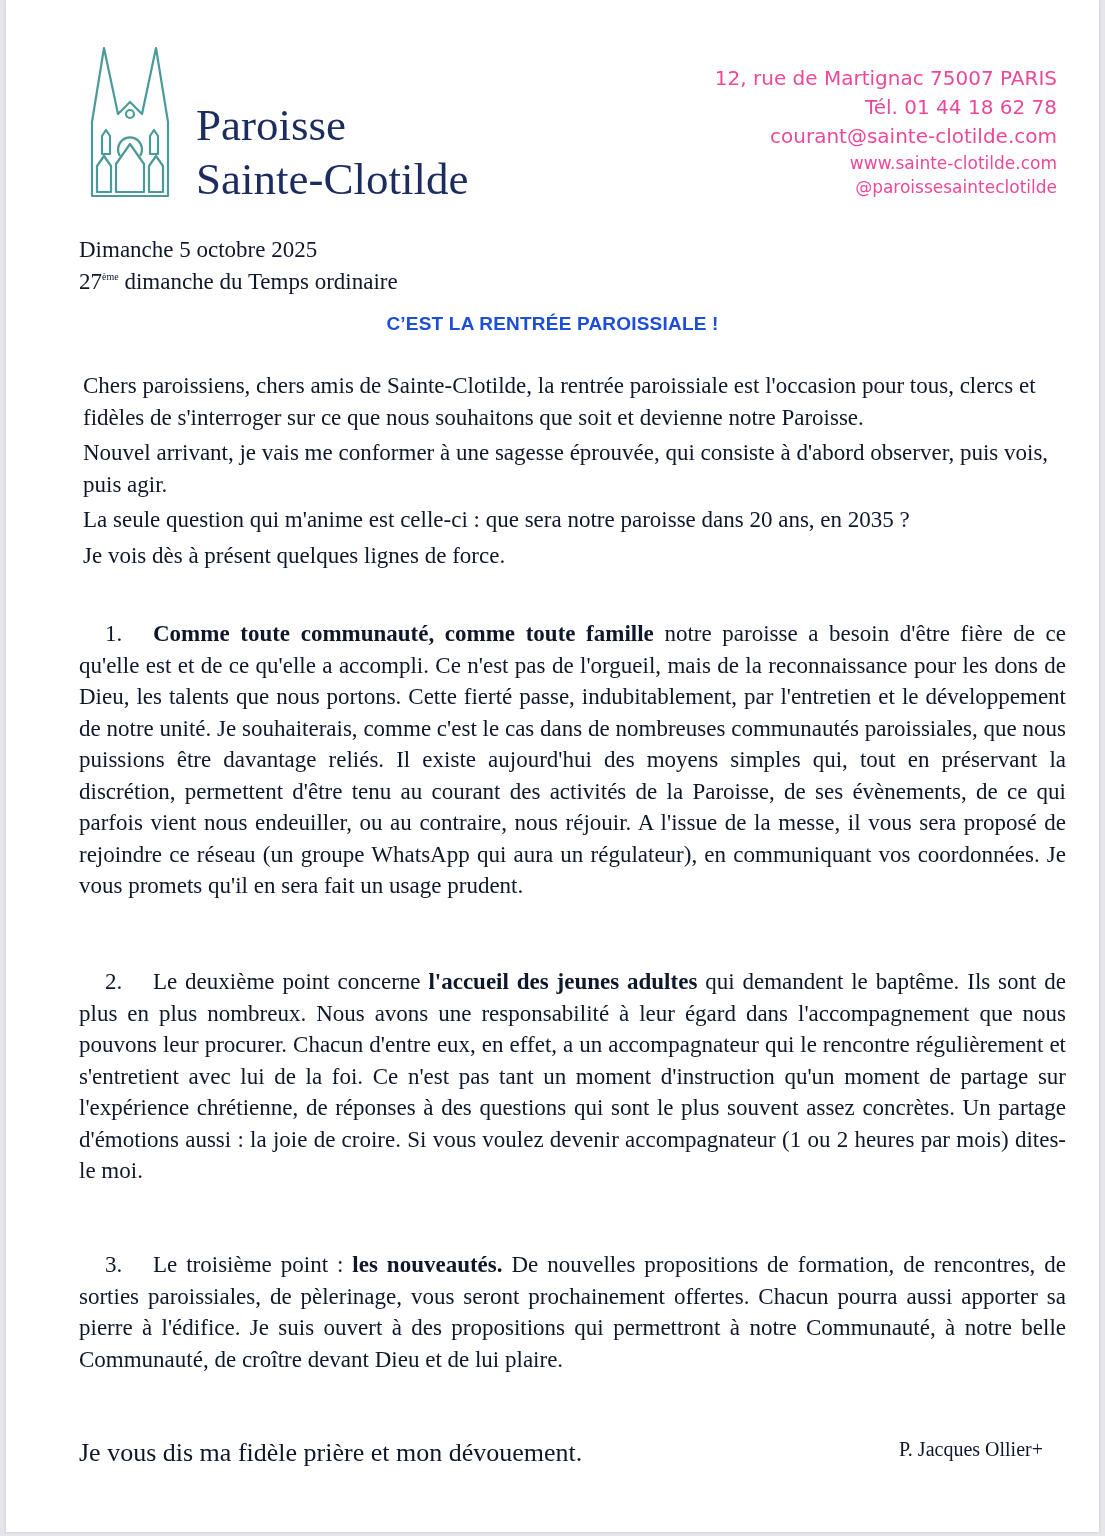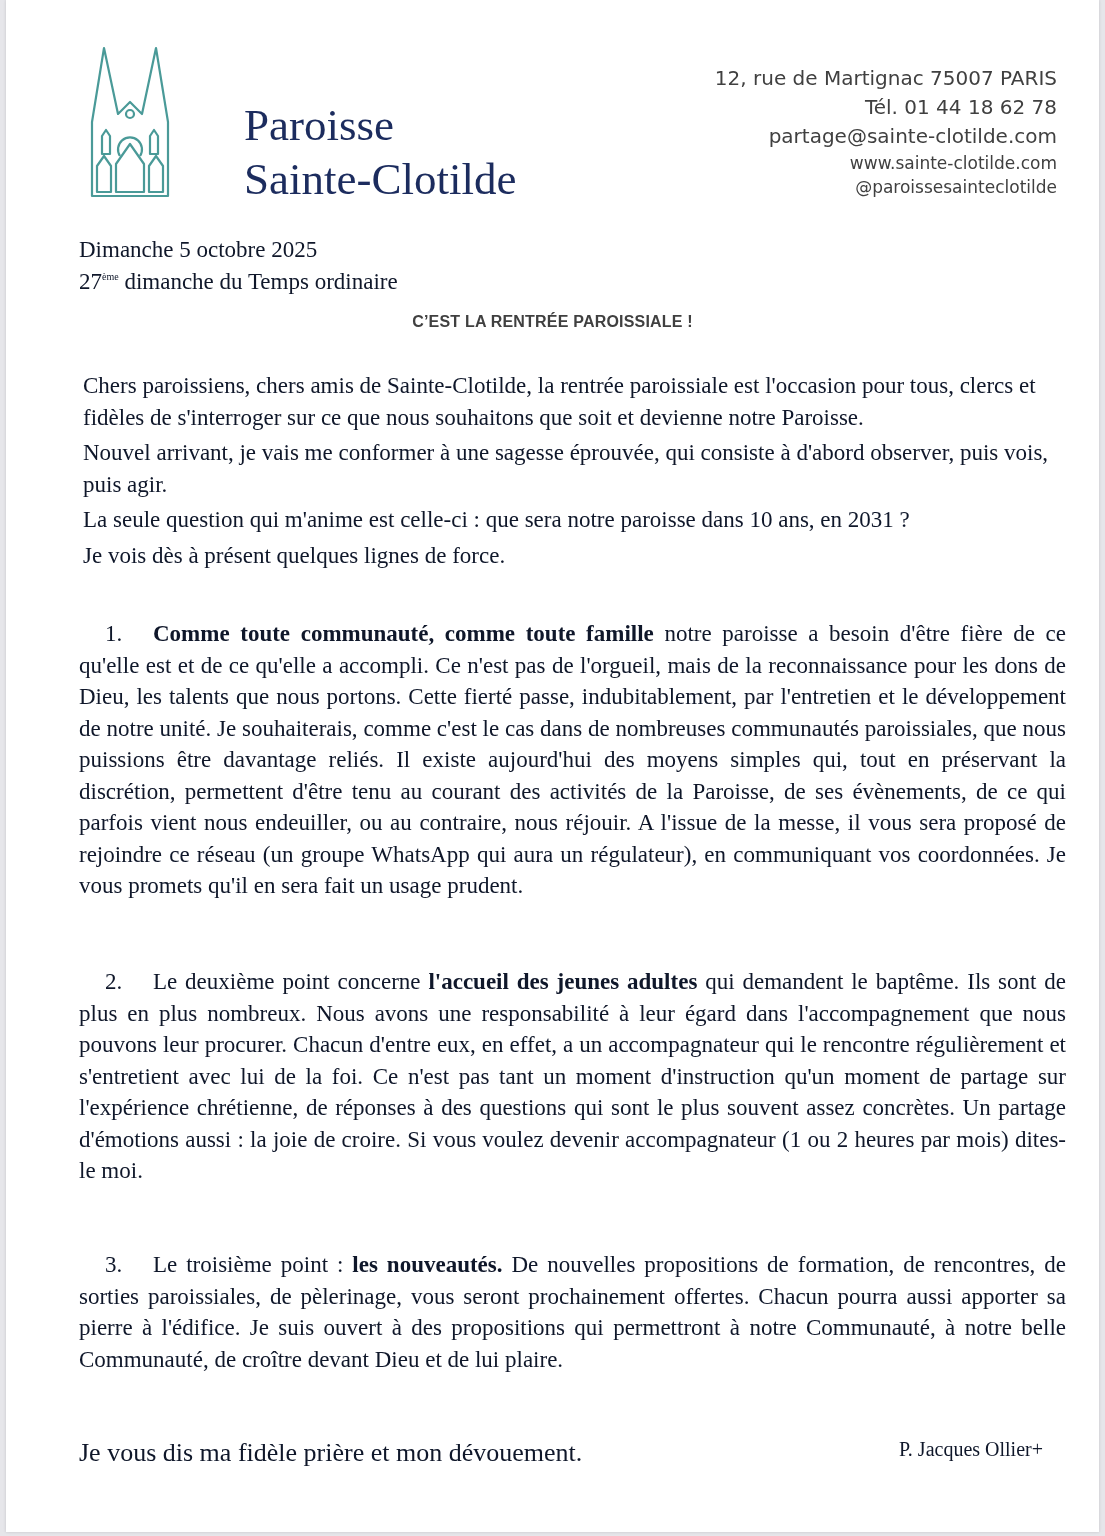--- a/index.html
+++ b/index.html
@@ -11,35 +11,34 @@
   .page {
     position: absolute; left: 6px; top: 0; right: 6px; bottom: 4px;
     background: #ffffff;
     box-shadow: 0 0 3px rgba(0,0,0,0.15);
   }
   .logo-icon { position: absolute; left: 84px; top: 44px; width: 80px; height: 154px; }
   .brand {
     position: absolute; left: 190px; top: 98px;
     font-family: "Liberation Serif", serif; font-size: 45px; line-height: 54px;
     color: #1c2c5e;
-    margin-left: 48px;
   }
   .contact {
     position: absolute; right: 42px; top: 64px; text-align: right;
-    font-family: "DejaVu Sans", sans-serif; color: #404040;
+    font-family: "DejaVu Sans", sans-serif; color: #ec4899;
   }
   .contact .l1 { font-size: 20px; line-height: 29px; }
   .contact .l2 { font-size: 17px; line-height: 24px; }
   .serif { font-family: Liberation Serif, serif; color: #0f172a; }
   .dateline { position: absolute; left: 73px; top: 234px; font-size: 23px; line-height: 32px; }
   .dateline sup { font-size: 10px; vertical-align: 9px; line-height: 0; }
   .headline {
     position: absolute; left: 0; right: 0; top: 313px; text-align: center;
-    font-family: "Liberation Sans", sans-serif; font-weight: bold; font-size: 16px;
-    color: #404040; letter-spacing: 0.2px;
+    font-family: "Liberation Sans", sans-serif; font-weight: bold; font-size: 19px;
+    color: #1d4ed8; letter-spacing: 0.2px;
   }
   .body-text {
     position: absolute; left: 73px; width: 987px;
     font-size: 23px; line-height: 31.5px;
   }
   .intro { top: 366px; }
   .intro p { margin: 4px; }
   .point { text-align: justify; text-align-last: left; }
   .p1 { top: 618px; }
   .p2 { top: 966px; }
@@ -65,36 +64,36 @@
   </svg>
 
   <div class="brand">
     <div>Paroisse</div>
     <div>Sainte-Clotilde</div>
   </div>
 
   <div class="contact">
     <div class="l1">12, rue de Martignac 75007 PARIS</div>
     <div class="l1">Tél. 01 44 18 62 78</div>
-    <div class="l1">partage@sainte-clotilde.com</div>
+    <div class="l1">courant@sainte-clotilde.com</div>
     <div class="l2">www.sainte-clotilde.com</div>
     <div class="l2">@paroissesainteclotilde</div>
   </div>
 
   <div class="dateline serif">
     <div>Dimanche 5 octobre 2025</div>
     <div><span>27</span><sup>ème</sup><span> dimanche du Temps ordinaire</span></div>
   </div>
 
   <div class="headline">C’EST LA RENTRÉE PAROISSIALE !</div>
 
   <div class="body-text serif intro">
     <p>Chers paroissiens, chers amis de Sainte-Clotilde, la rentrée paroissiale est l'occasion pour tous, clercs et fidèles de s'interroger sur ce que nous souhaitons que soit et devienne notre Paroisse.</p>
     <p>Nouvel arrivant, je vais me conformer à une sagesse éprouvée, qui consiste à d'abord observer, puis vois, puis agir.</p>
-    <p>La seule question qui m'anime est celle-ci : que sera notre paroisse dans 10 ans, en 2031 ?</p>
+    <p>La seule question qui m'anime est celle-ci : que sera notre paroisse dans 20 ans, en 2035 ?</p>
     <p>Je vois dès à présent quelques lignes de force.</p>
   </div>
 
   <div class="body-text serif point p1"><span class="num">1.</span><span></span><b>Comme toute communauté, comme toute famille</b><span> notre paroisse a besoin d'être fière de ce qu'elle est et de ce qu'elle a accompli. Ce n'est pas de l'orgueil, mais de la reconnaissance pour les dons de Dieu, les talents que nous portons. Cette fierté passe, indubitablement, par l'entretien et le développement de notre unité. Je souhaiterais, comme c'est le cas dans de nombreuses communautés paroissiales, que nous puissions être davantage reliés. Il existe aujourd'hui des moyens simples qui, tout en préservant la discrétion, permettent d'être tenu au courant des activités de la Paroisse, de ses évènements, de ce qui parfois vient nous endeuiller, ou au contraire, nous réjouir. A l'issue de la messe, il vous sera proposé de rejoindre ce réseau (un groupe WhatsApp qui aura un régulateur), en communiquant vos coordonnées. Je vous promets qu'il en sera fait un usage prudent.</span></div>
 
   <div class="body-text serif point p2"><span class="num">2.</span><span>Le deuxième point concerne </span><b>l'accueil des jeunes adultes</b><span> qui demandent le baptême. Ils sont de plus en plus nombreux. Nous avons une responsabilité à leur égard dans l'accompagnement que nous pouvons leur procurer. Chacun d'entre eux, en effet, a un accompagnateur qui le rencontre régulièrement et s'entretient avec lui de la foi. Ce n'est pas tant un moment d'instruction qu'un moment de partage sur l'expérience chrétienne, de réponses à des questions qui sont le plus souvent assez concrètes. Un partage d'émotions aussi : la joie de croire. Si vous voulez devenir accompagnateur (1 ou 2 heures par mois) dites-le moi.</span></div>
 
   <div class="body-text serif point p3"><span class="num">3.</span><span>Le troisième point : </span><b>les nouveautés.</b><span> De nouvelles propositions de formation, de rencontres, de sorties paroissiales, de pèlerinage, vous seront prochainement offertes. Chacun pourra aussi apporter sa pierre à l'édifice. Je suis ouvert à des propositions qui permettront à notre Communauté, à notre belle Communauté, de croître devant Dieu et de lui plaire.</span></div>
 
   <div class="closing serif">Je vous dis ma fidèle prière et mon dévouement.</div>

